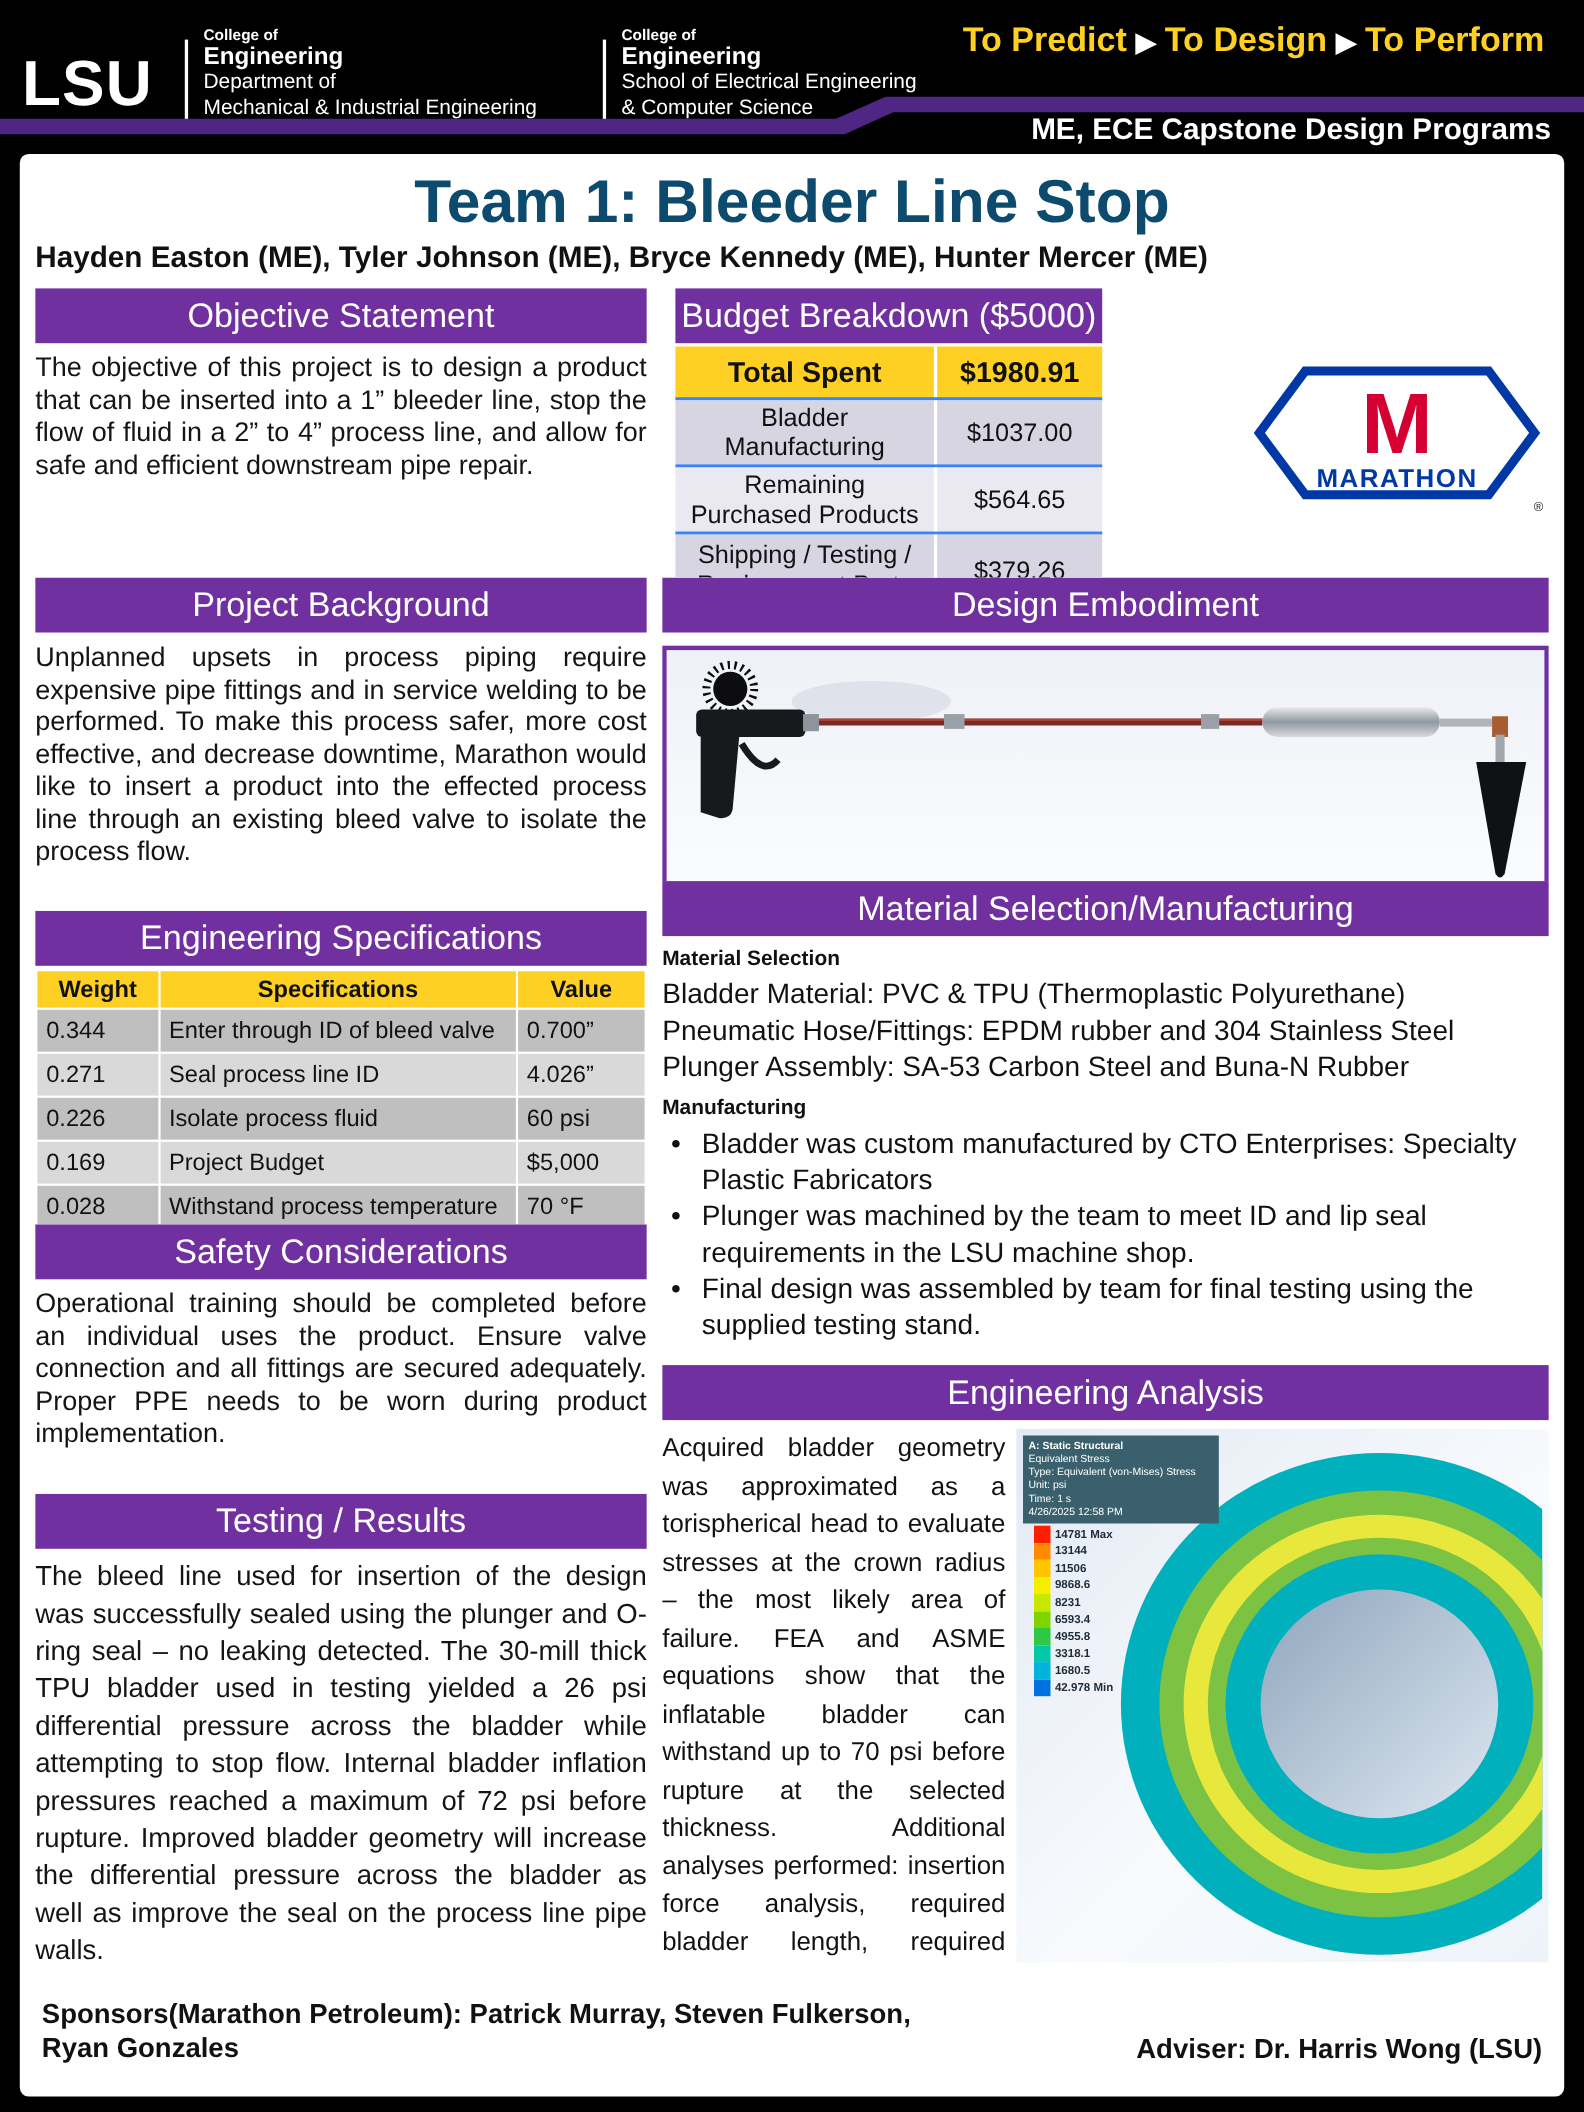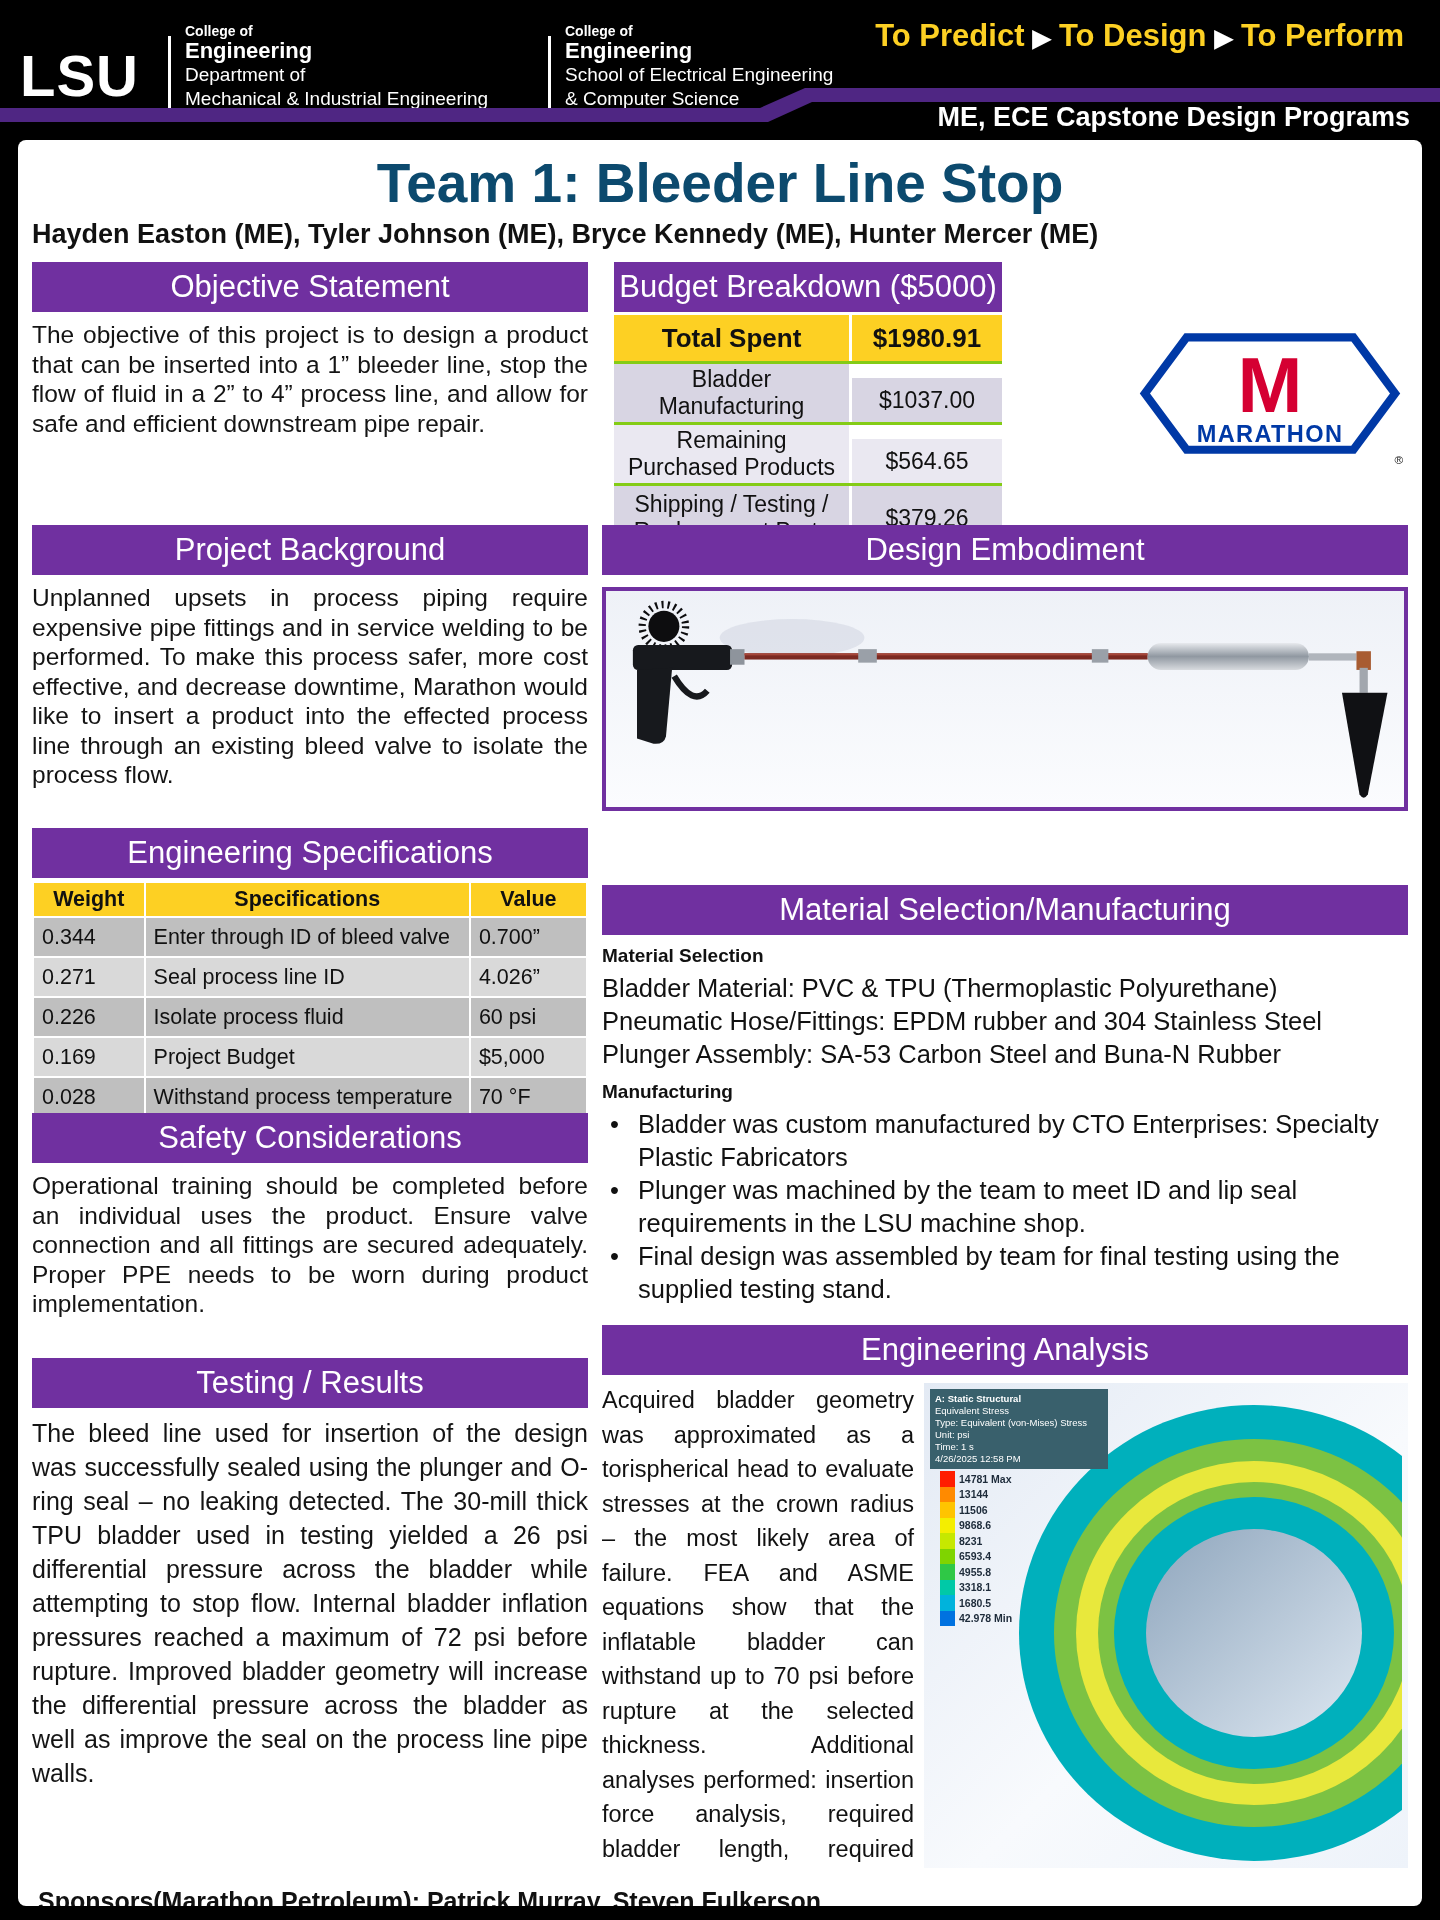--- a/index.html
+++ b/index.html
@@ -37,30 +37,30 @@
   .spec-table{width:100%;border-collapse:separate;border-spacing:2px;margin-top:3px;}
   .spec-table th{background:var(--gold,#FDD023);font-size:21.5px;font-weight:700;padding:4px 2px;text-align:center;}
   .spec-table td{font-size:21.5px;padding:6px 8px;height:26px;}
   .spec-table tbody tr:nth-child(odd) td{background:var(--table-gray-dark,#BFBFBF);}
   .spec-table tbody tr:nth-child(even) td{background:var(--table-gray-light,#D9D9D9);}
   .col-w{width:20%;} .col-s{width:59%;} .col-v{width:21%;}
   
   .s-budget{height:263px;display:flex;}
   .budget-block{width:388px;margin-left:12px;flex:none;}
   .budget-table{margin-top:3px;}
-  .b-row{display:flex;border-bottom:3px solid #84cc16;align-items:flex-end;}
+  .b-row{display:flex;border-bottom:3px solid #3b82f6;}
   .b-label{flex:1;text-align:center;display:flex;align-items:center;justify-content:center;
            border-right:3px solid #fff;font-size:23px;padding:2px 6px;box-sizing:border-box;}
   .b-value{width:150px;flex:none;display:flex;align-items:center;justify-content:center;font-size:23px;}
   .b-row.total .b-label,.b-row.total .b-value{background:var(--gold,#FDD023);font-weight:700;font-size:26px;min-height:46px;}
   .b-row.dark .b-label,.b-row.dark .b-value{background:var(--budget-row-dark,#D8D5E3);min-height:44px;}
   .b-row.light .b-label,.b-row.light .b-value{background:var(--budget-row-light,#EAE8F1);min-height:44px;}
   .b-row.tall .b-label,.b-row.tall .b-value{min-height:64px;}
   .marathon{width:272px;margin-left:auto;margin-right:2px;display:flex;align-items:center;}
-  .s-design{height:360px;}
+  .s-design{height:276px;}
   .design-img{margin-top:12px;height:216px;border:4px solid var(--header-purple,#7030A0);
               background:linear-gradient(180deg,#eef1f7,#fbfcfe);}
   .design-img svg{display:block;width:100%;height:100%;}
   .s-material{height:440px;}
   .m-title{font-size:19px;font-weight:700;text-align:left;margin-top:5px;line-height:32px;}
   .mtext{font-size:25.5px;line-height:33px;}
   .bullet{position:relative;padding-left:36px;font-size:25.5px;line-height:33px;}
   .bullet::before{content:"•";position:absolute;left:8px;}
   .s-analysis{height:543px;}
   .analysis-body{display:flex;gap:10px;margin-top:8px;}

